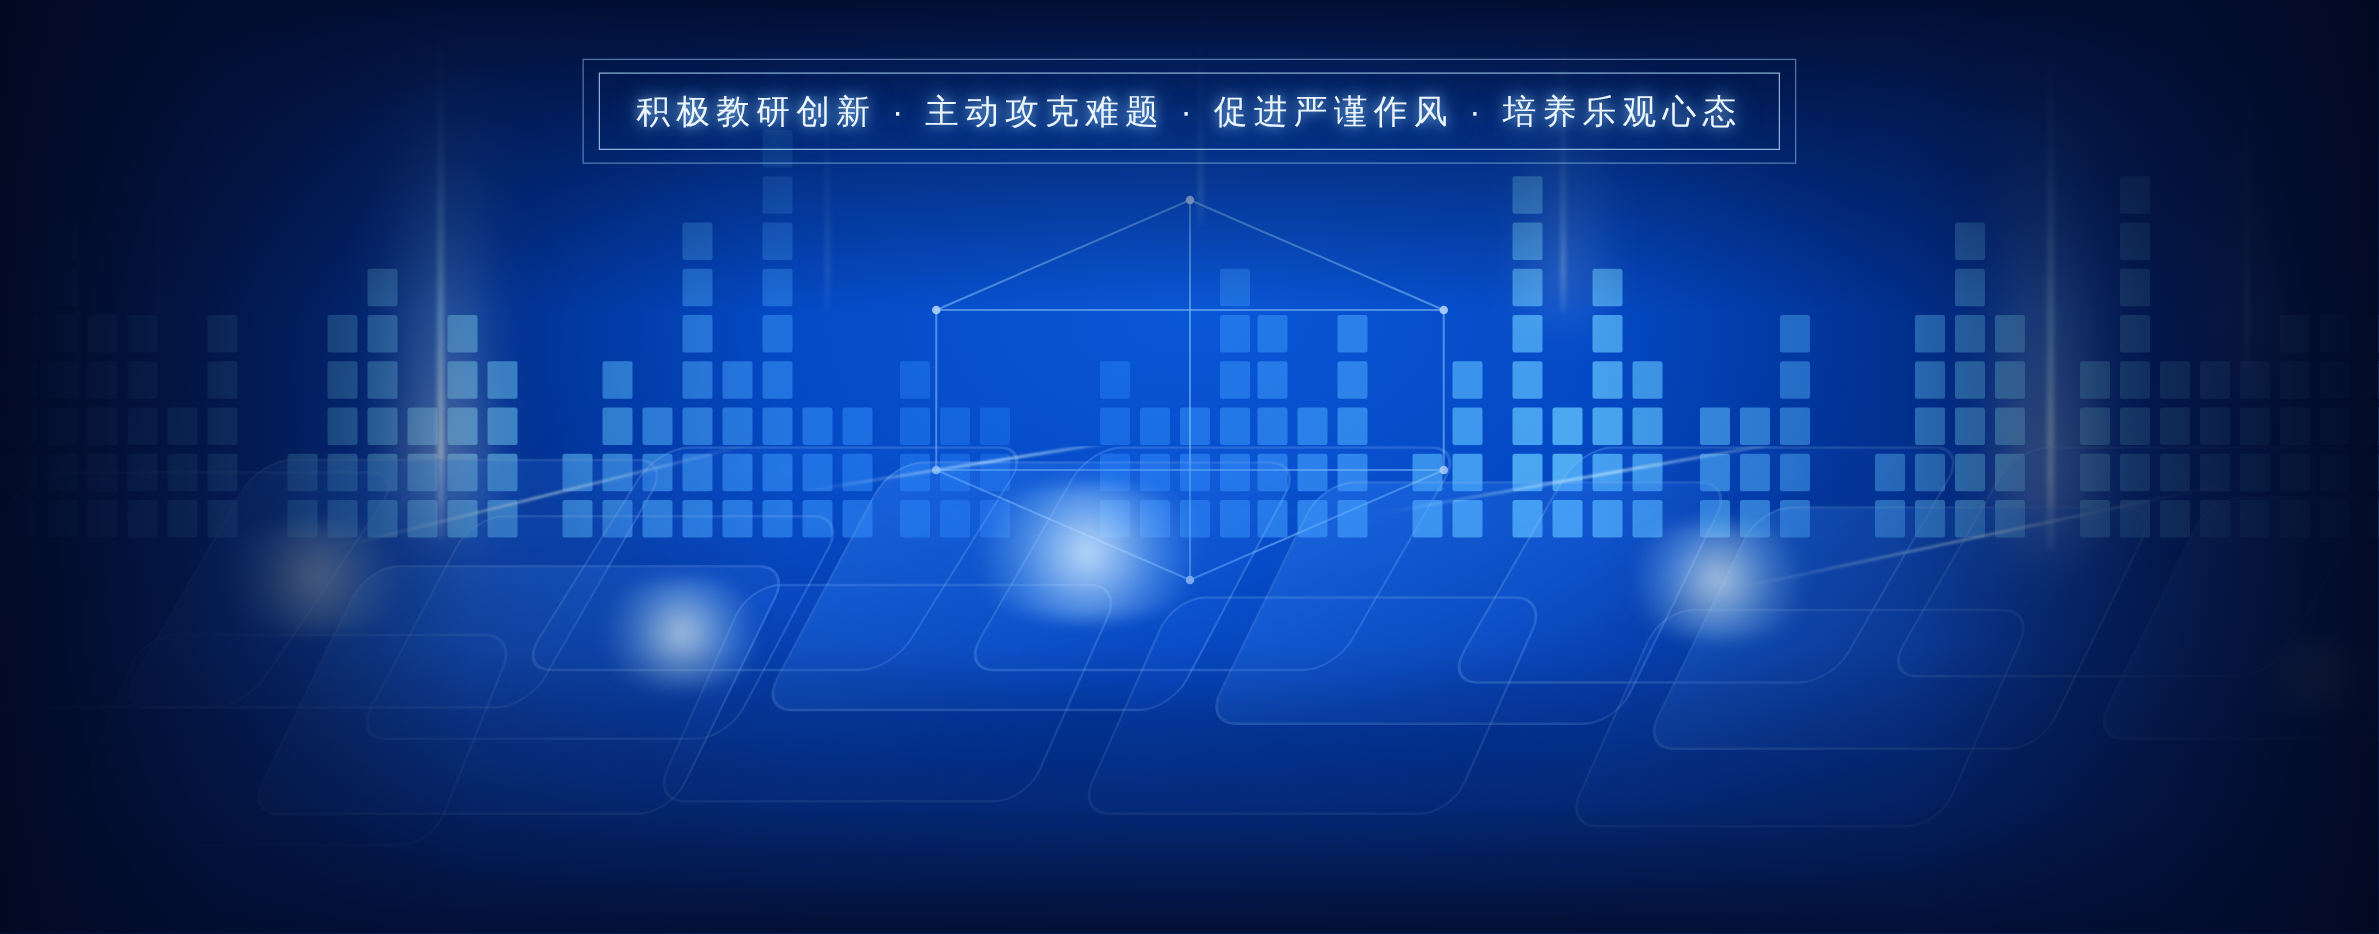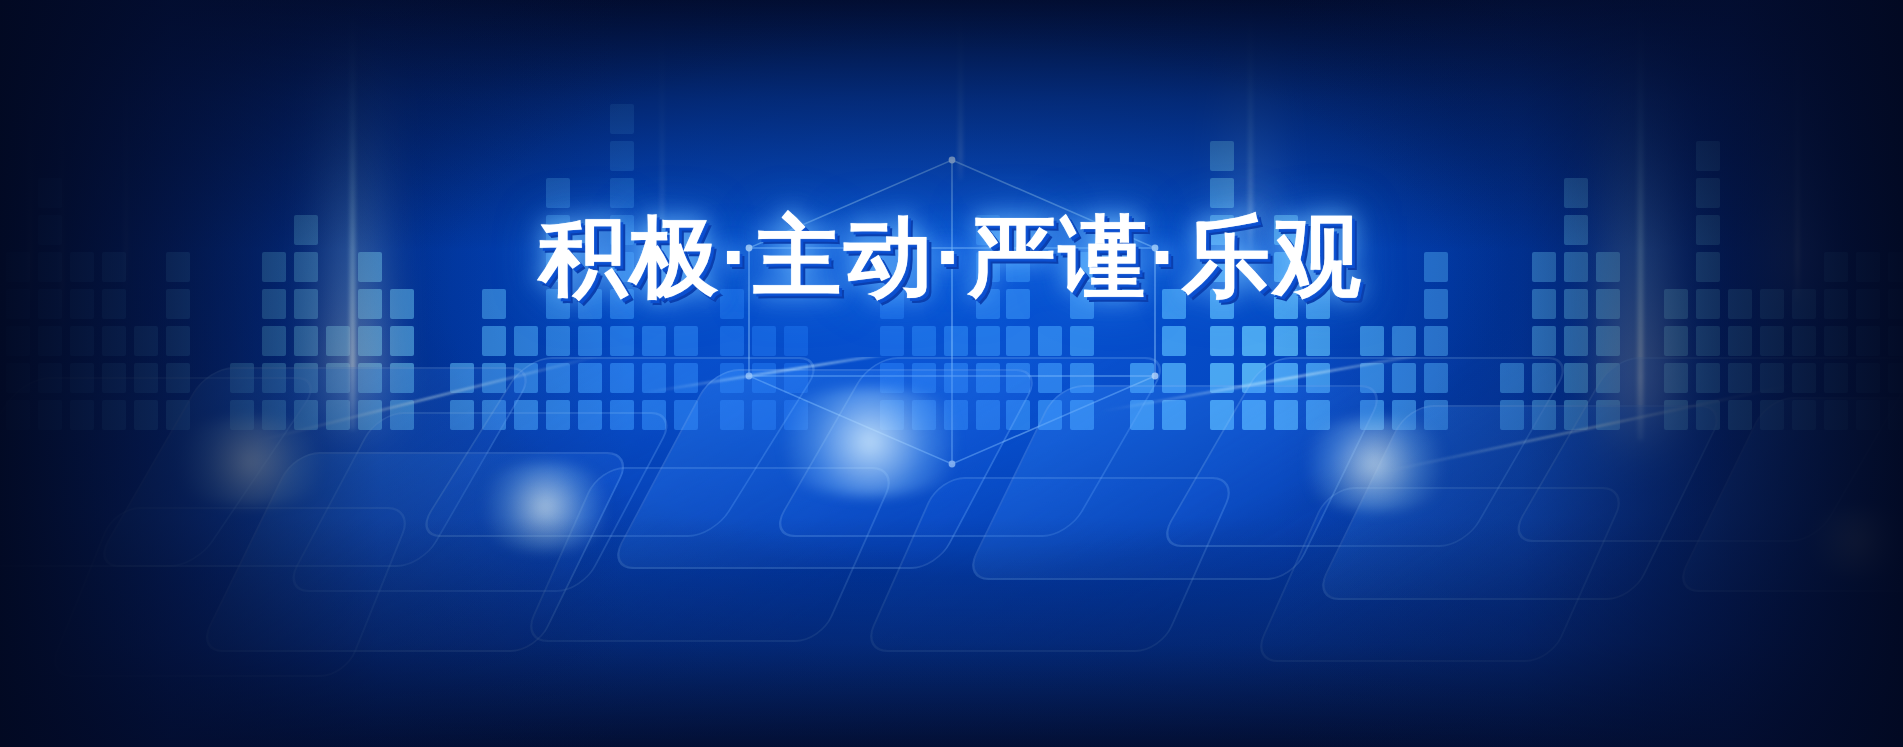--- a/index.html
+++ b/index.html
@@ -517,17 +517,21 @@
       <div class="streak" style="left: 1100px; top: 20px; width: 380px; transform: rotate(-10deg);"></div>
       <div class="streak" style="left: 250px; top: 40px; width: 360px; transform: rotate(-14deg);"></div>
       <div class="streak" style="left: 640px; top: 10px; width: 320px; transform: rotate(-9deg);"></div>
     </div>
 
   <div class="topfade"></div>
   <div class="botfade"></div>
   <div class="vignette"></div>
 
   <div class="content">
-    <div class="title-main">积极·主动·严谨·乐观</div>
-
+
+    <div class="tagline-wrap">
+      <div class="frame-outer"></div>
+      <div class="frame-inner"></div>
+      <div class="tagline">积极教研创新 · 主动攻克难题 · 促进严谨作风 · 培养乐观心态</div>
+    </div>
   </div>
 
 </div>
 
 </body></html>

